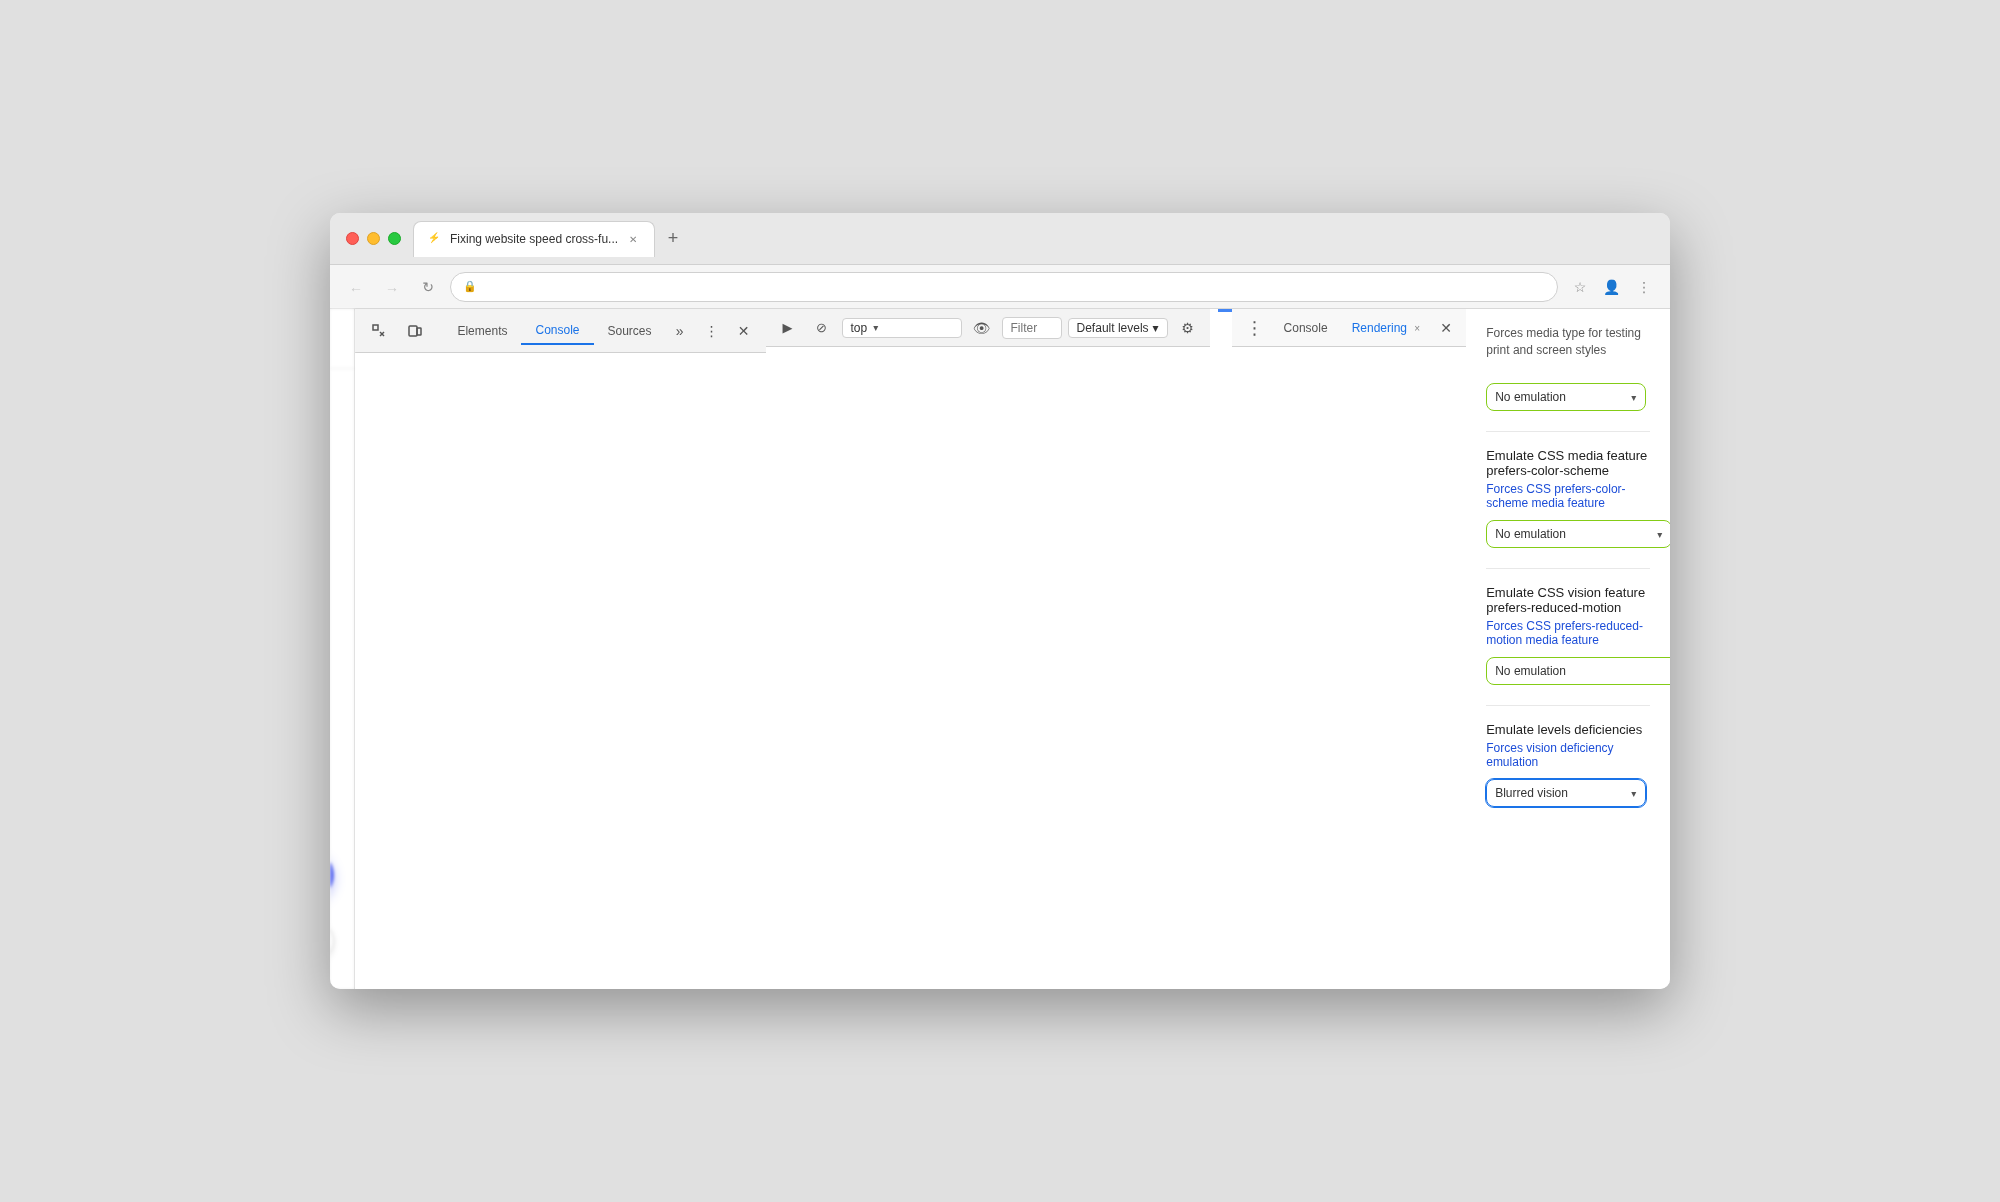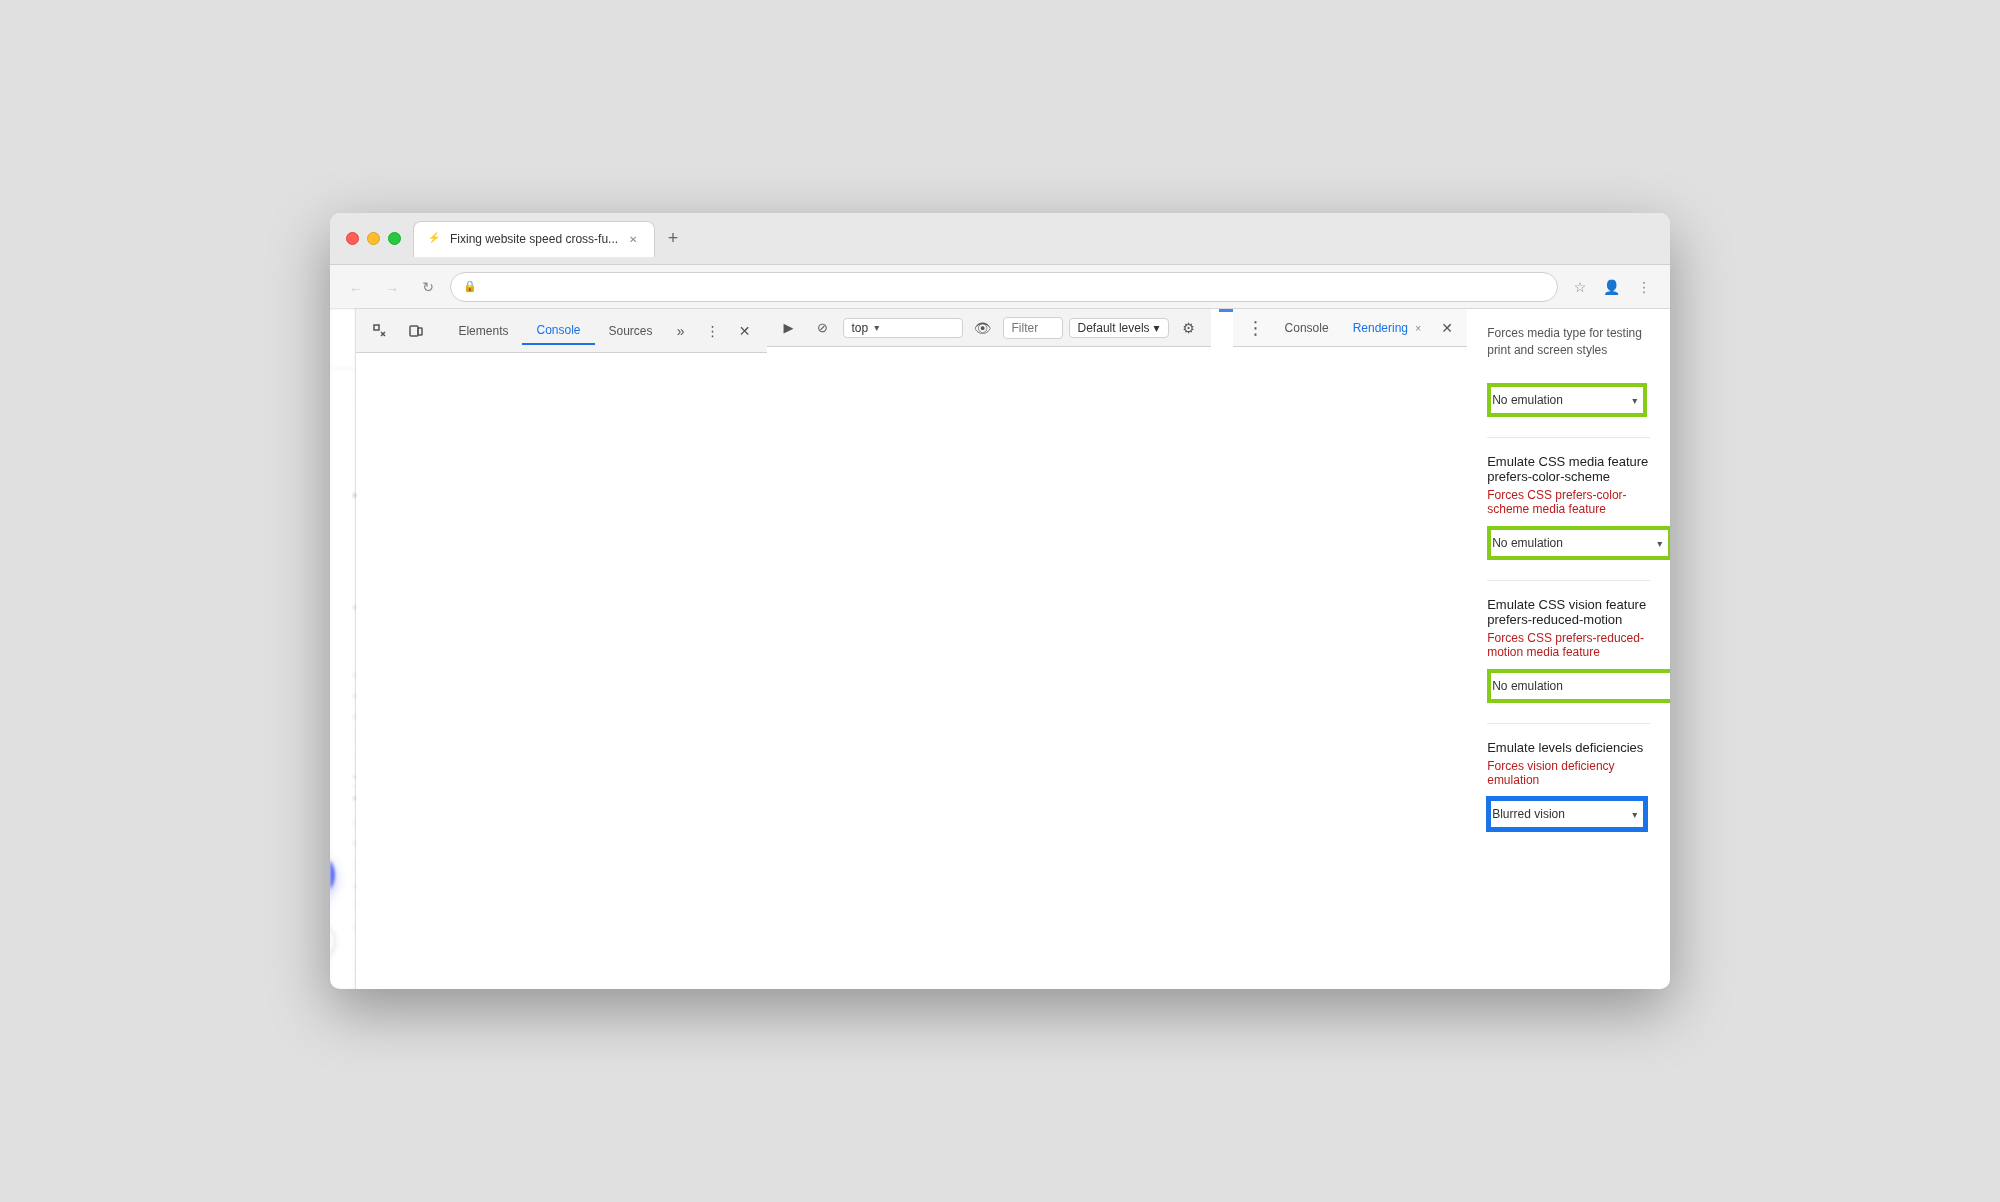--- a/index.html
+++ b/index.html
@@ -469,23 +469,23 @@
       line-height: 1.4;
     }
     .dropdown-wrapper {
       position: relative;
       display: inline-block;
     }
     .render-dropdown {
       appearance: none;
       -webkit-appearance: none;
       background: #fff;
-      border: 4px solid #84cc16;
-      border-radius: 0;
-      padding: 6px 32px 6px 1px;
+      border: 1px solid #84cc16;
+      border-radius: 8px;
+      padding: 6px 32px 6px 8px;
       font-size: 12px;
       color: #333;
       cursor: pointer;
       min-width: 160px;
     }
     .render-dropdown.blue-border {
       border-color: #1a73e8;
       outline: 1px solid #1a73e8;
     }
     .dropdown-arrow {
@@ -498,21 +498,21 @@
       pointer-events: none;
     }
     .render-section-title {
       font-size: 13px;
       font-weight: 500;
       color: #222;
       margin-bottom: 4px;
     }
     .render-section-subdesc {
       font-size: 12px;
-      color: #b91c1c;
+      color: #1d4ed8;
       margin-bottom: 10px;
     }
     .divider { height: 1px; background: #e8e8e8; margin: 8px 0 16px; }
   </style>
 </head>
 <body>
 
 <div class="browser-window">
 
   <div class="title-bar">

